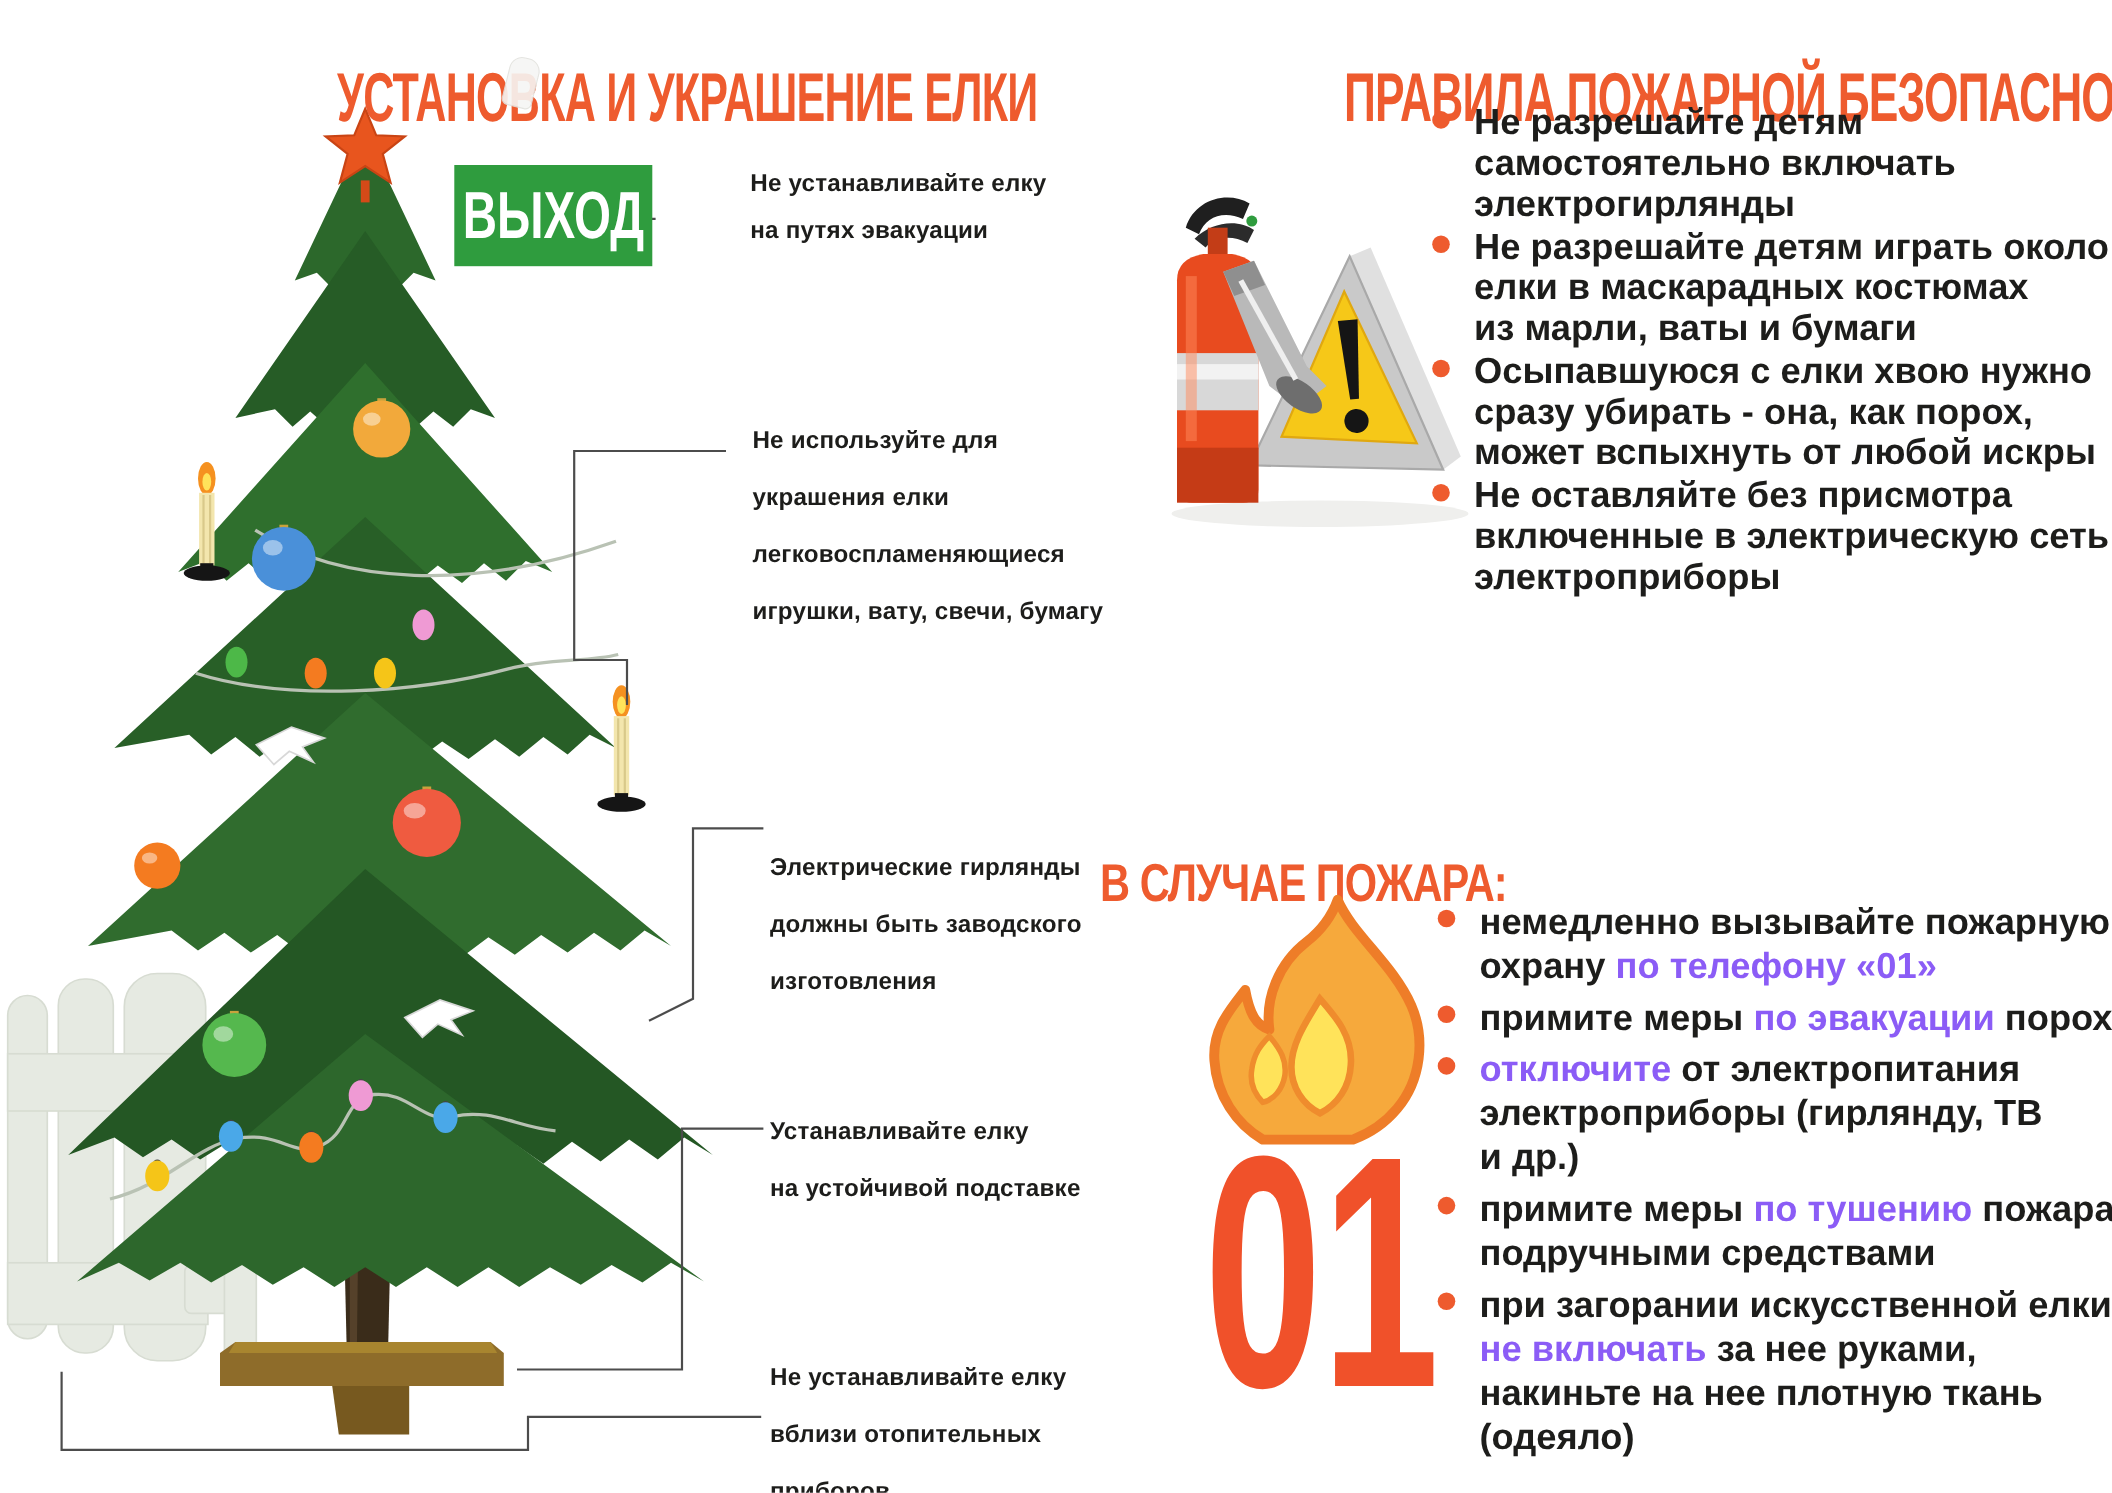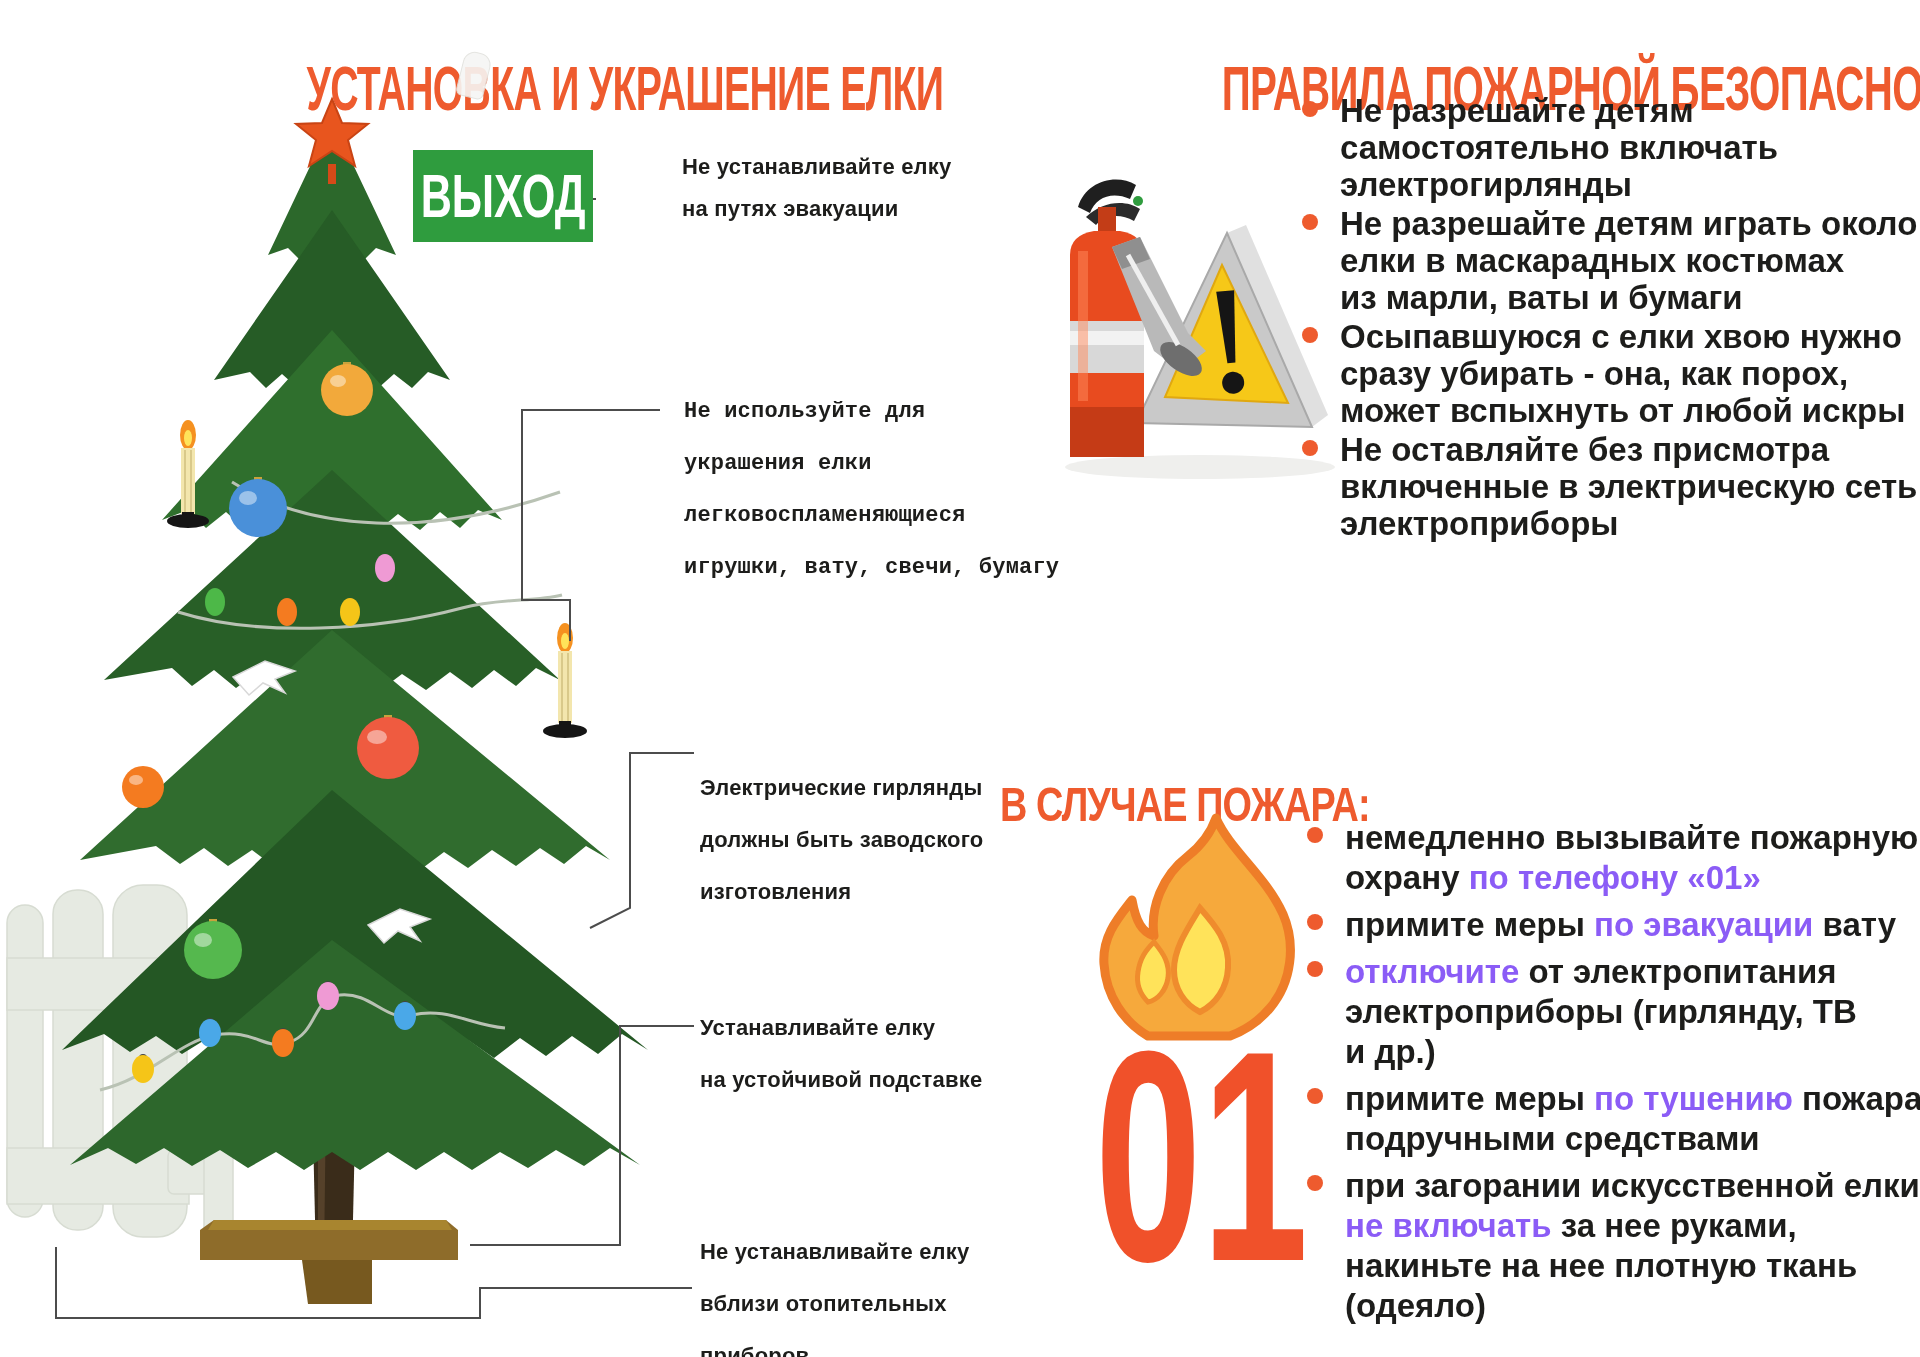--- a/index.html
+++ b/index.html
@@ -210,21 +210,21 @@
     <path d="M56,1247 L56,1318 L480,1318 L480,1288 L692,1288"></path>
   </g>
 </svg>
 
 <div class="exit-sign">
   <span>ВЫХОД</span>
 </div>
 
 <div class="callout tight" style="left:682px;top:146px;">Не устанавливайте елку
 на путях эвакуации</div>
-<div class="callout" style="left:684px;top:386px;font-family:Liberation Mono, monospace;">Не используйте для
+<div class="callout" style="left:684px;top:374px;">Не используйте для
 украшения елки
 легковоспламеняющиеся
 игрушки, вату, свечи, бумагу</div>
 <div class="callout" style="left:700px;top:762px;">Электрические гирлянды
 должны быть заводского
 изготовления</div>
 <div class="callout" style="left:700px;top:1002px;">Устанавливайте елку
 на устойчивой подставке</div>
 <div class="callout" style="left:700px;top:1226px;">Не устанавливайте елку
 вблизи отопительных
@@ -287,21 +287,21 @@
   </g>
 
   <g transform="scale(0.64,1)">
     <text x="190" y="448" text-anchor="middle" font-family="Liberation Sans, sans-serif" font-weight="bold" font-size="300" fill="#f0512a" stroke="#ffffff" stroke-width="14" paint-order="stroke">01</text>
   </g>
 </svg>
 
 <ul class="bullet-list fire-list">
     <li><span class="dot"></span><span class="li-text"><span>немедленно вызывайте пожарную
 охрану </span><span class="hl">по телефону «01»</span></span></li>
-    <li><span class="dot"></span><span class="li-text"><span>примите меры </span><span class="hl">по эвакуации</span><span> вату</span></span></li>
+    <li><span class="dot"></span><span class="li-text"><span>примите меры </span><span class="hl">по эвакуации</span><span> порох</span></span></li>
     <li><span class="dot"></span><span class="li-text"><span class="hl">отключите</span><span> от электропитания
 электроприборы (гирлянду, ТВ
 и др.)</span></span></li>
     <li><span class="dot"></span><span class="li-text"><span>примите меры </span><span class="hl">по тушению</span><span> пожара
 подручными средствами</span></span></li>
     <li><span class="dot"></span><span class="li-text"><span>при загорании искусственной елки
 </span><span class="hl">не включать</span><span> за нее руками,
 накиньте на нее плотную ткань
 (одеяло)</span></span></li>
   </ul>

